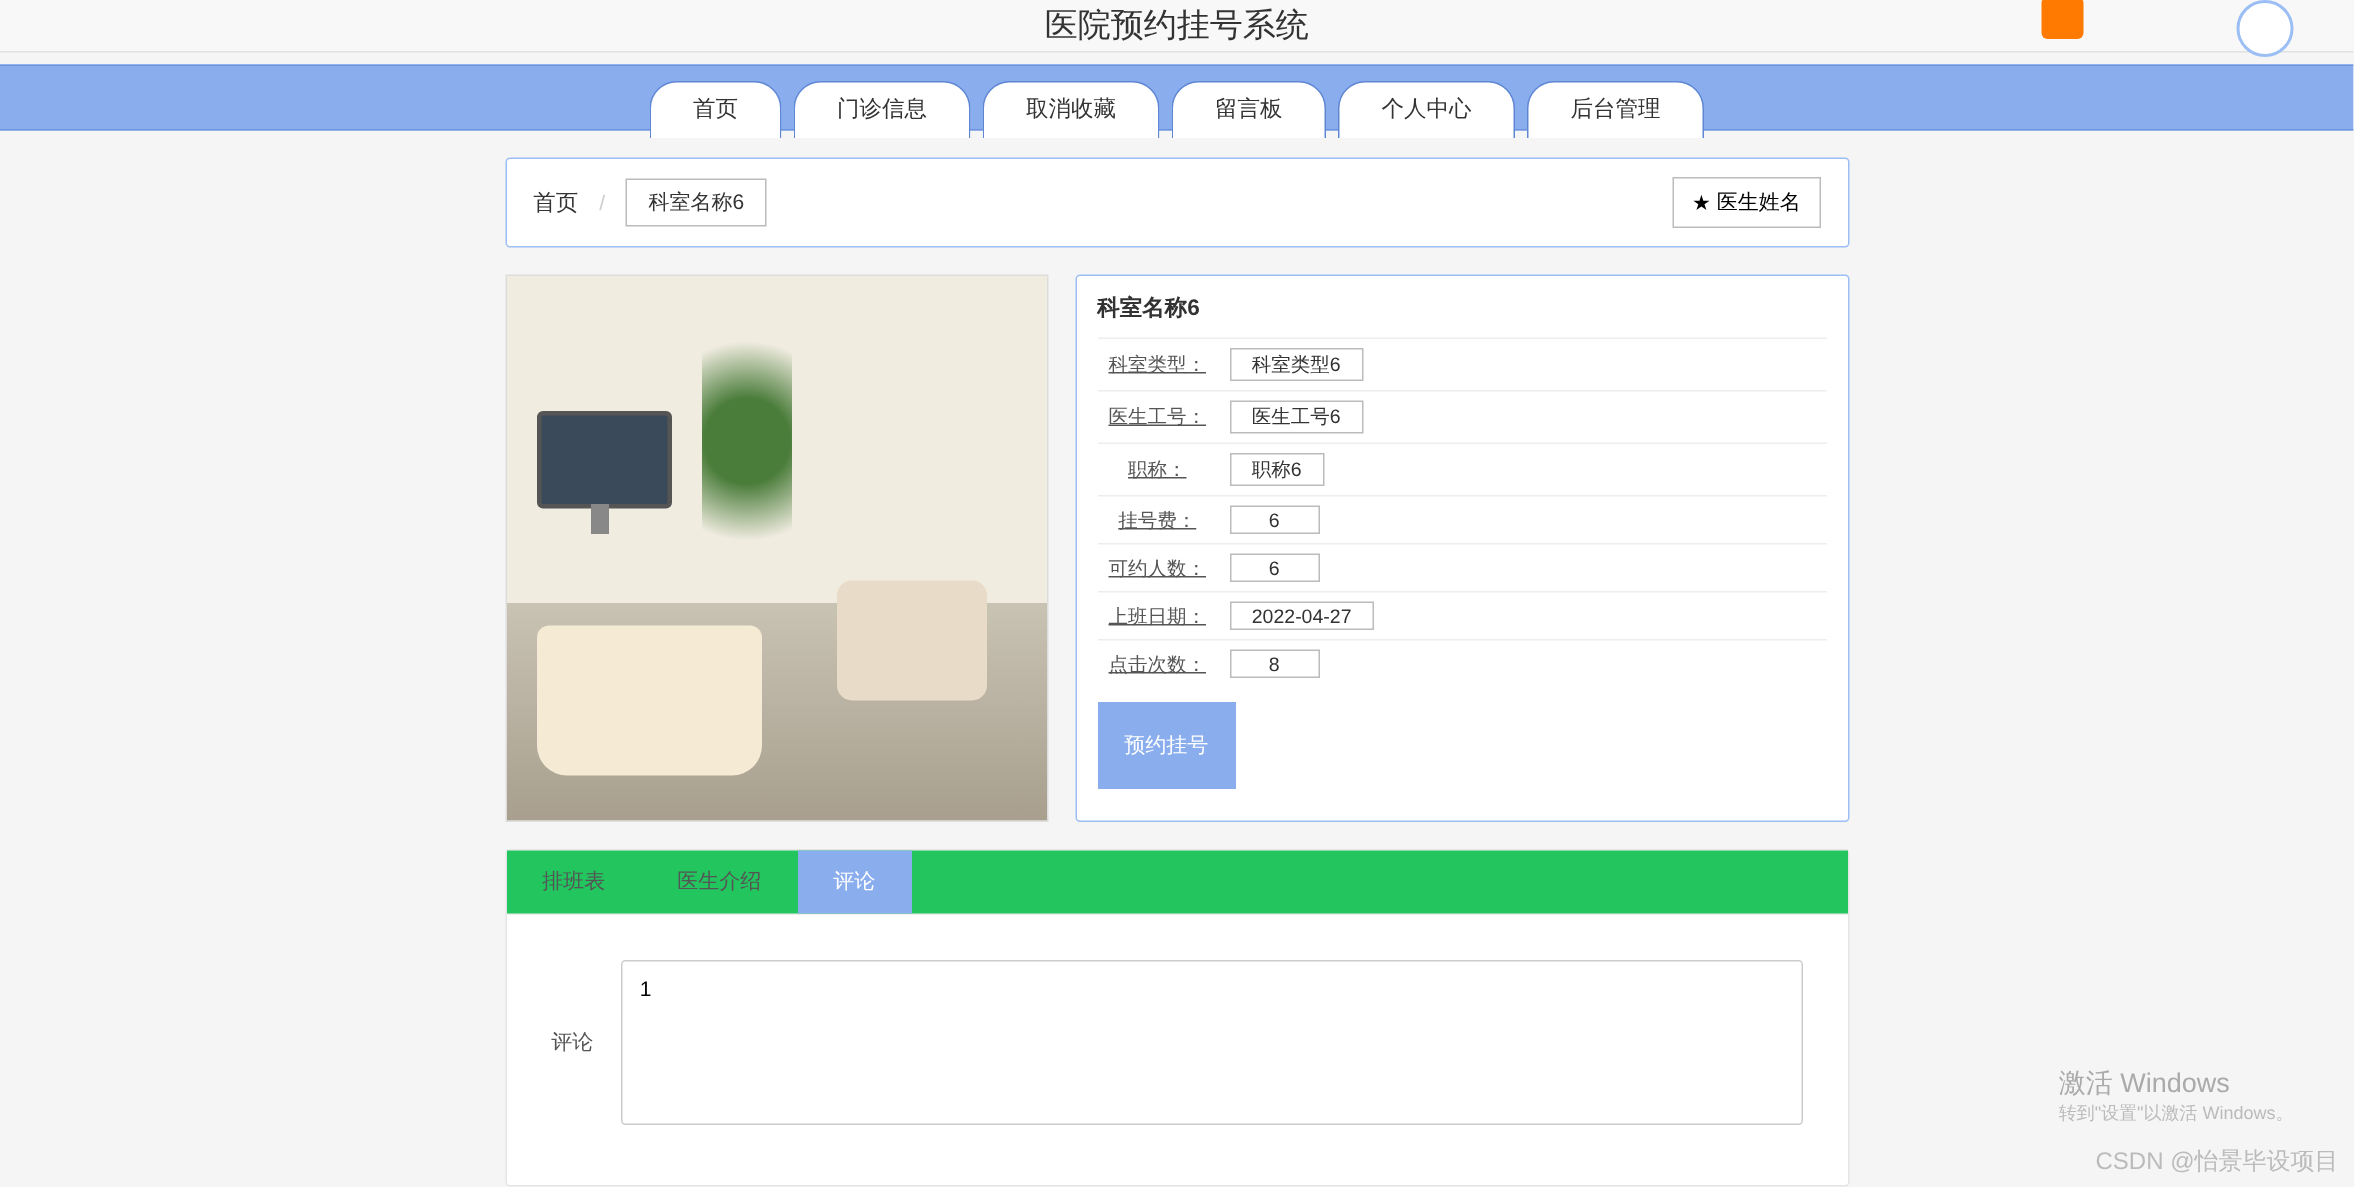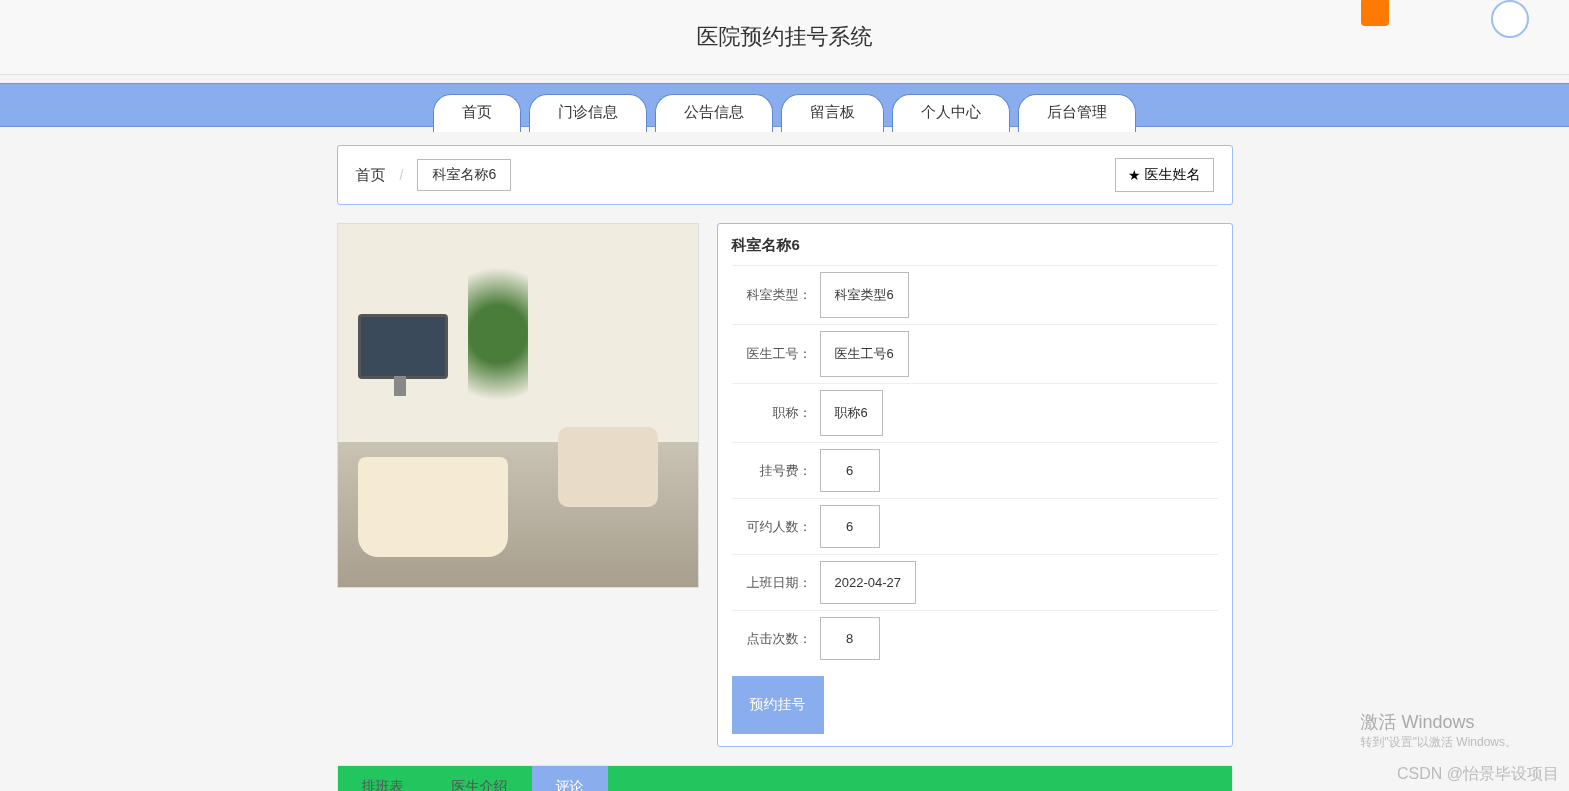--- a/index.html
+++ b/index.html
@@ -1,18 +1,18 @@
 <!DOCTYPE html>
 <html><head>
   <meta charset="utf-8">
   <style>
     * { box-sizing: border-box; margin: 0; padding: 0; }
     body { font-family: "Microsoft YaHei", Arial, sans-serif; background: #f5f5f5; font-size: 14px; color: #333; }
     
-    .header { background: #f8f8f8; border-bottom: 1px solid #e0e0e0; padding: 22px 0; text-align: center; position: relative; }
+    .header { background: #f8f8f8; border-bottom: 1px solid #e0e0e0; padding: 2px 0; text-align: center; position: relative; }
     .header-title { font-size: 22px; color: #333; font-weight: normal; }
     .header-avatar { position: absolute; right: 40px; top: 0px; width: 38px; height: 38px; border-radius: 50%; background: #fff; border: 2px solid #9bbef5; }
     .header-logo { position: absolute; right: 180px; top: -2px; width: 28px; height: 28px; background: #ff7a00; border-radius: 4px; }
     
     .nav-bar { background: #8aadee; padding: 10px 0 0 0; border-top: 1px solid #6d95df; border-bottom: 1px solid #6d95df; margin-top: 8px; height: 44px; }
     .nav-tabs { display: flex; justify-content: center; gap: 8px; }
     .nav-tab { background: #fff; padding: 8px 28px 10px; border-radius: 18px 18px 0 0; border: 1px solid #5e86d3; border-bottom: none; font-size: 15px; color: #333; cursor: pointer; white-space: nowrap; }
     
     .container { max-width: 896px; margin: 18px auto; padding: 0; }
     
@@ -32,51 +32,51 @@
     .monitor { position: absolute; left: 20px; top: 90px; width: 90px; height: 65px; background: #3a4a5a; border-radius: 4px; border: 3px solid #555; }
     .monitor::after { content:''; position: absolute; left: 40%; bottom: -20px; width: 12px; height: 20px; background: #888; }
     .chair { position: absolute; left: 20px; bottom: 30px; width: 150px; height: 100px; background: #f5ebd4; border-radius: 8px 8px 20px 20px; }
     .plant { position: absolute; left: 130px; top: 20px; width: 60px; height: 180px; background: radial-gradient(circle, #4a7c3a 30%, transparent 70%); }
     .sofa { position: absolute; right: 40px; bottom: 80px; width: 100px; height: 80px; background: #e8dcc8; border-radius: 10px; }
     
     .detail-info { flex: 1; background: #fff; border: 1px solid #9bbef5; border-radius: 3px; padding: 12px 14px; }
     .detail-title { font-size: 15px; font-weight: bold; margin-bottom: 10px; }
     .info-table { width: 100%; }
     .info-row { display: flex; align-items: center; border-top: 1px solid #eee; padding: 6px 0; }
-    .info-label { width: 88px; text-align: right; color: #555; font-size: 13px; padding-right: 8px; }
-    .info-value-box { border: 1px solid #bbb; padding: 13px 14px; font-size: 13px; min-width: 60px; text-align: center; background: #fff; }
+    .info-label { width: 88px; text-align: center; color: #555; font-size: 13px; padding-right: 8px; text-decoration: underline; }
+    .info-value-box { border: 1px solid #bbb; padding: 1px 14px; font-size: 13px; min-width: 60px; text-align: center; background: #fff; }
     .reserve-btn { margin-top: 10px; background: #8aadee; color: #fff; border: none; padding: 20px 18px; font-size: 14px; cursor: pointer; }
     
     .tabs-card { background: #fff; border: 1px solid #e5e5e5; border-radius: 3px; padding: 0; }
     .sub-tabs { display: flex; background: #22c55e; border-bottom: 1px solid #eee; }
     .sub-tab { padding: 12px 24px; font-size: 14px; color: #555; cursor: pointer; }
     .sub-tab.active { background: #8aadee; color: #fff; }
     
     .comment-section { padding: 30px 30px 40px; display: flex; align-items: center; gap: 18px; }
     .comment-label { font-size: 14px; color: #555; }
     .comment-textarea { flex: 1; border: 1px solid #ccc; border-radius: 3px; padding: 10px 12px; height: 110px; font-size: 14px; font-family: inherit; resize: none; }
     
-    .watermark-win { position: fixed; right: 52px; bottom: 40px; color: #aaa; font-size: 18px; }
+    .watermark-win { position: fixed; right: 40px; bottom: 40px; color: #aaa; font-size: 18px; }
     .watermark-win-sub { font-size: 12px; color: #bbb; }
     .watermark-csdn { position: fixed; right: 10px; bottom: 6px; color: #bbb; font-size: 16px; }
   </style>
 </head>
 <body>
 
 <div class="header">
   <div class="header-logo"></div>
   <span class="header-title">医院预约挂号系统</span>
   <div class="header-avatar"></div>
 </div>
 
 <div class="nav-bar">
   <div class="nav-tabs">
     <div class="nav-tab">首页</div>
     <div class="nav-tab">门诊信息</div>
-    <div class="nav-tab">公告信息</div>
+    <div class="nav-tab">取消收藏</div>
     <div class="nav-tab">留言板</div>
     <div class="nav-tab">个人中心</div>
     <div class="nav-tab">后台管理</div>
   </div>
 </div>
 
 <div class="container">
 
   <div class="breadcrumb-card">
     <div class="breadcrumb-left">

